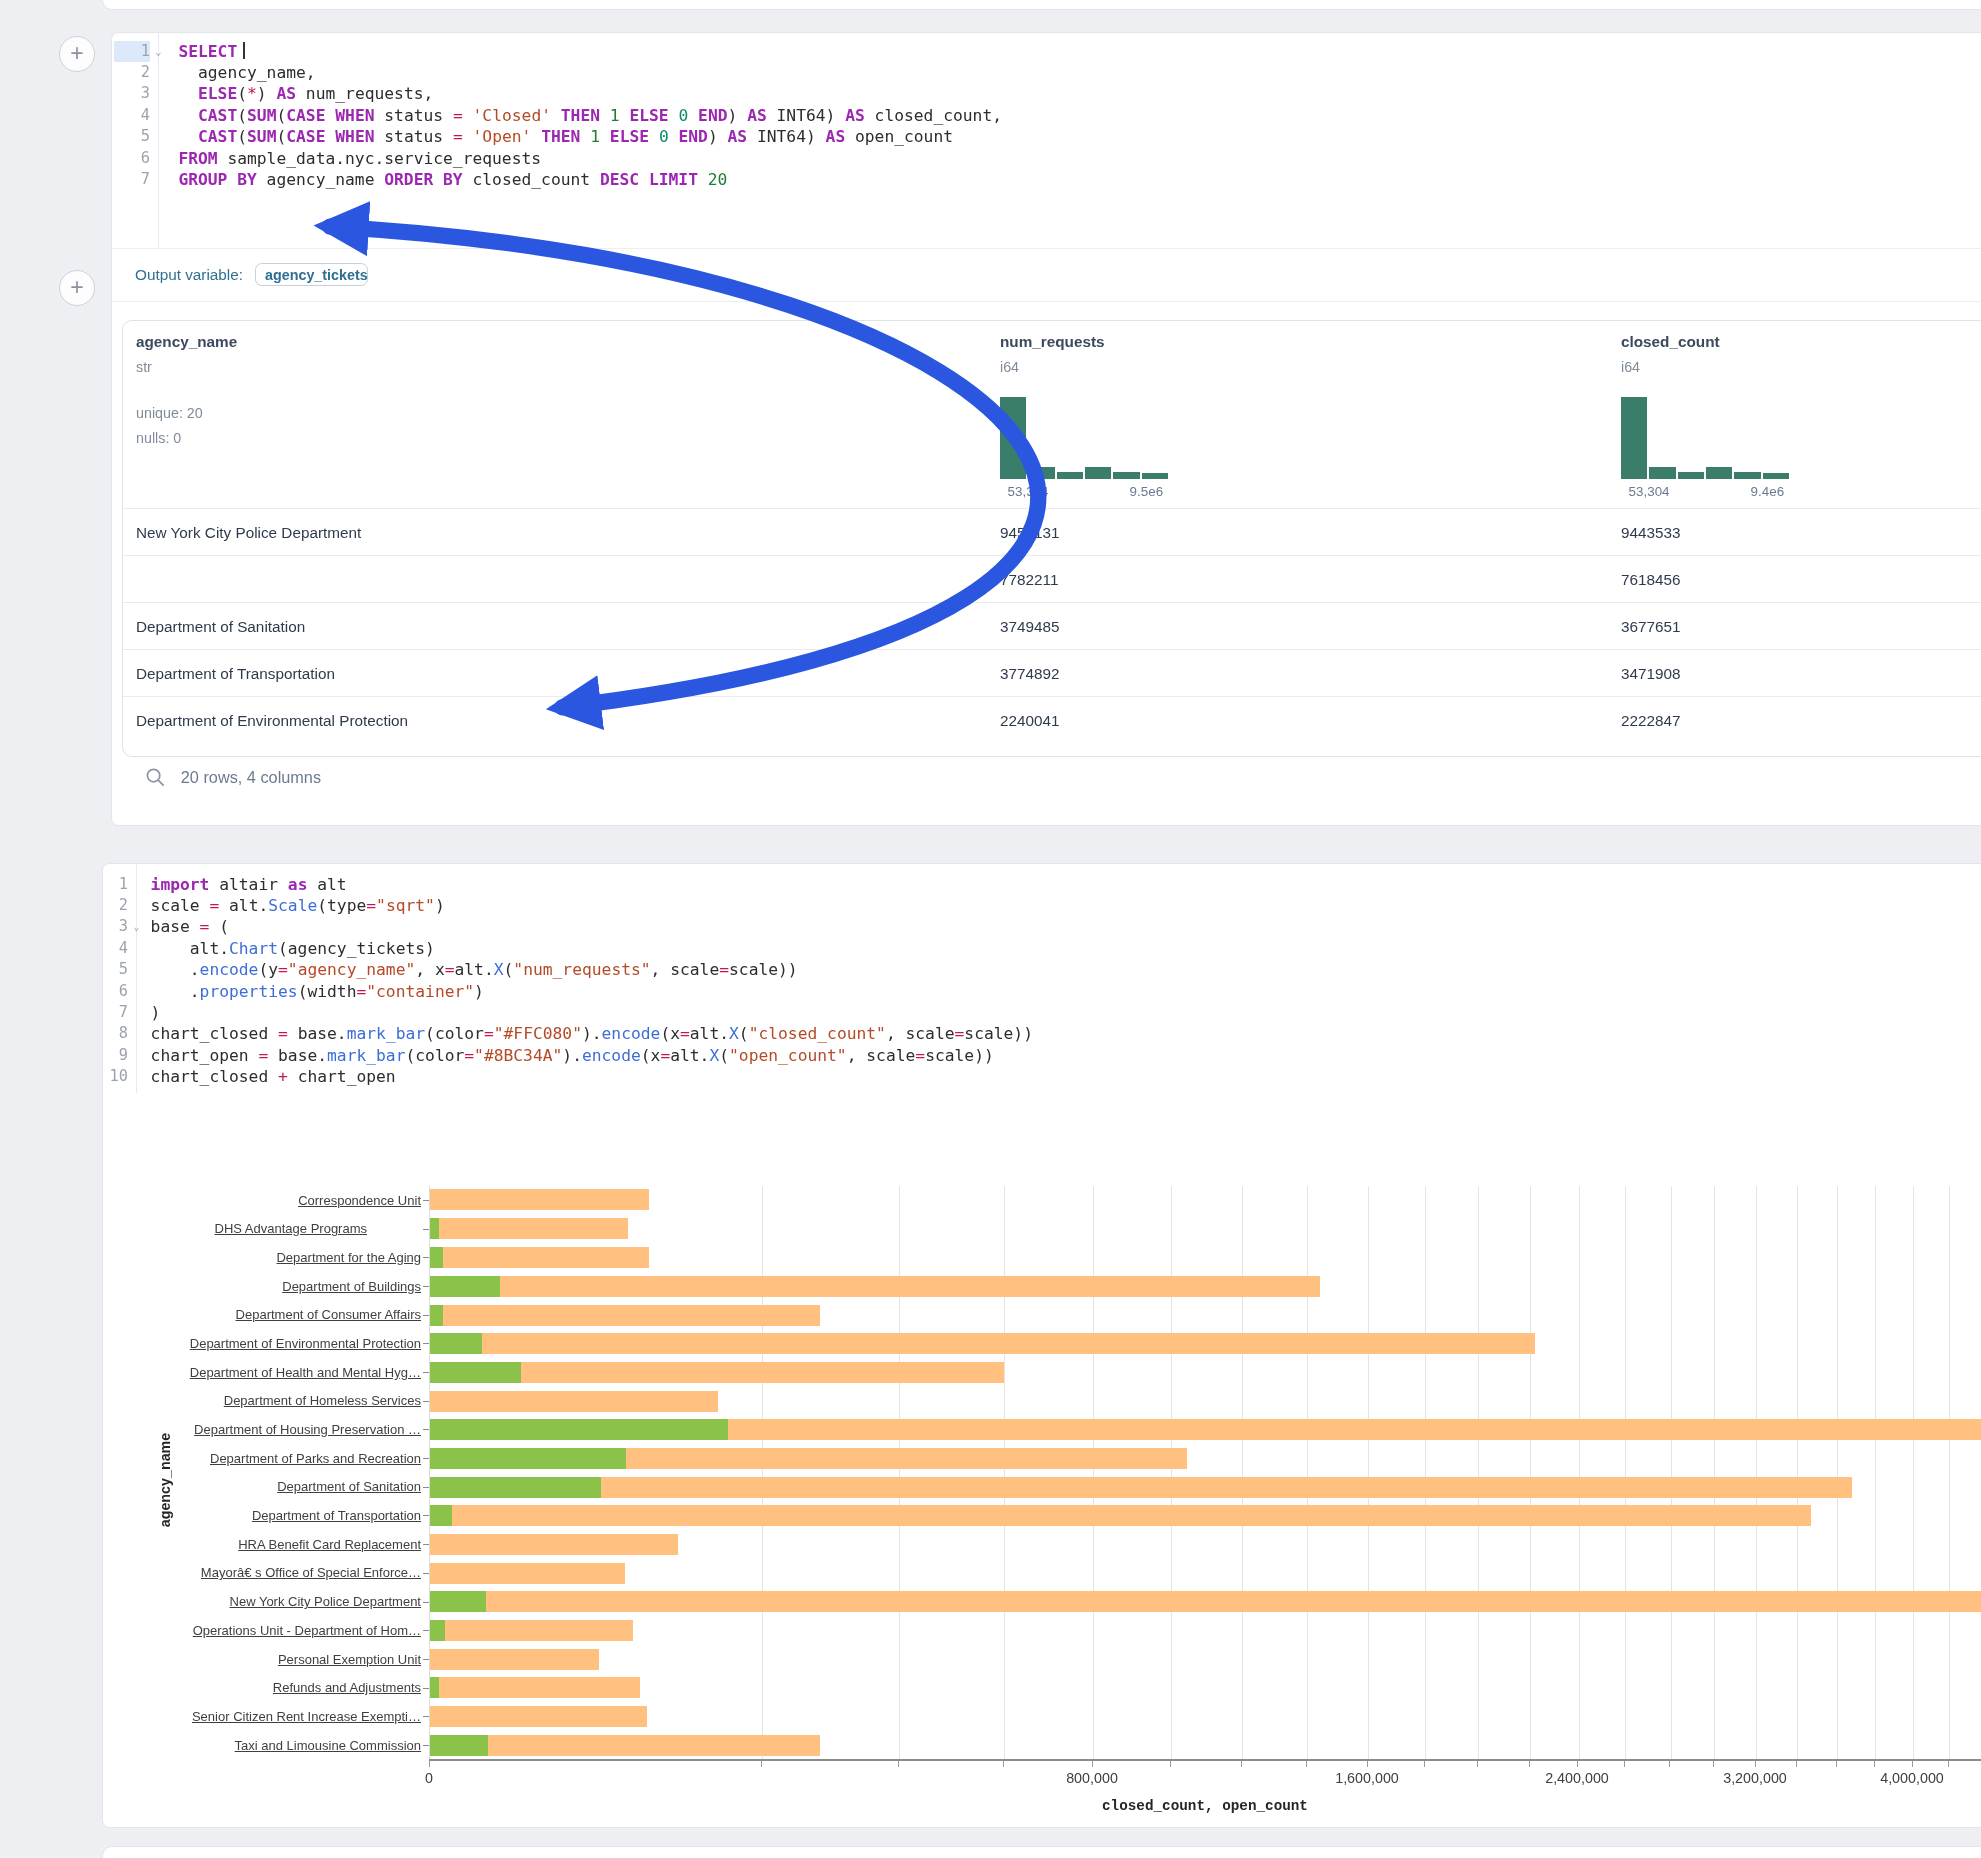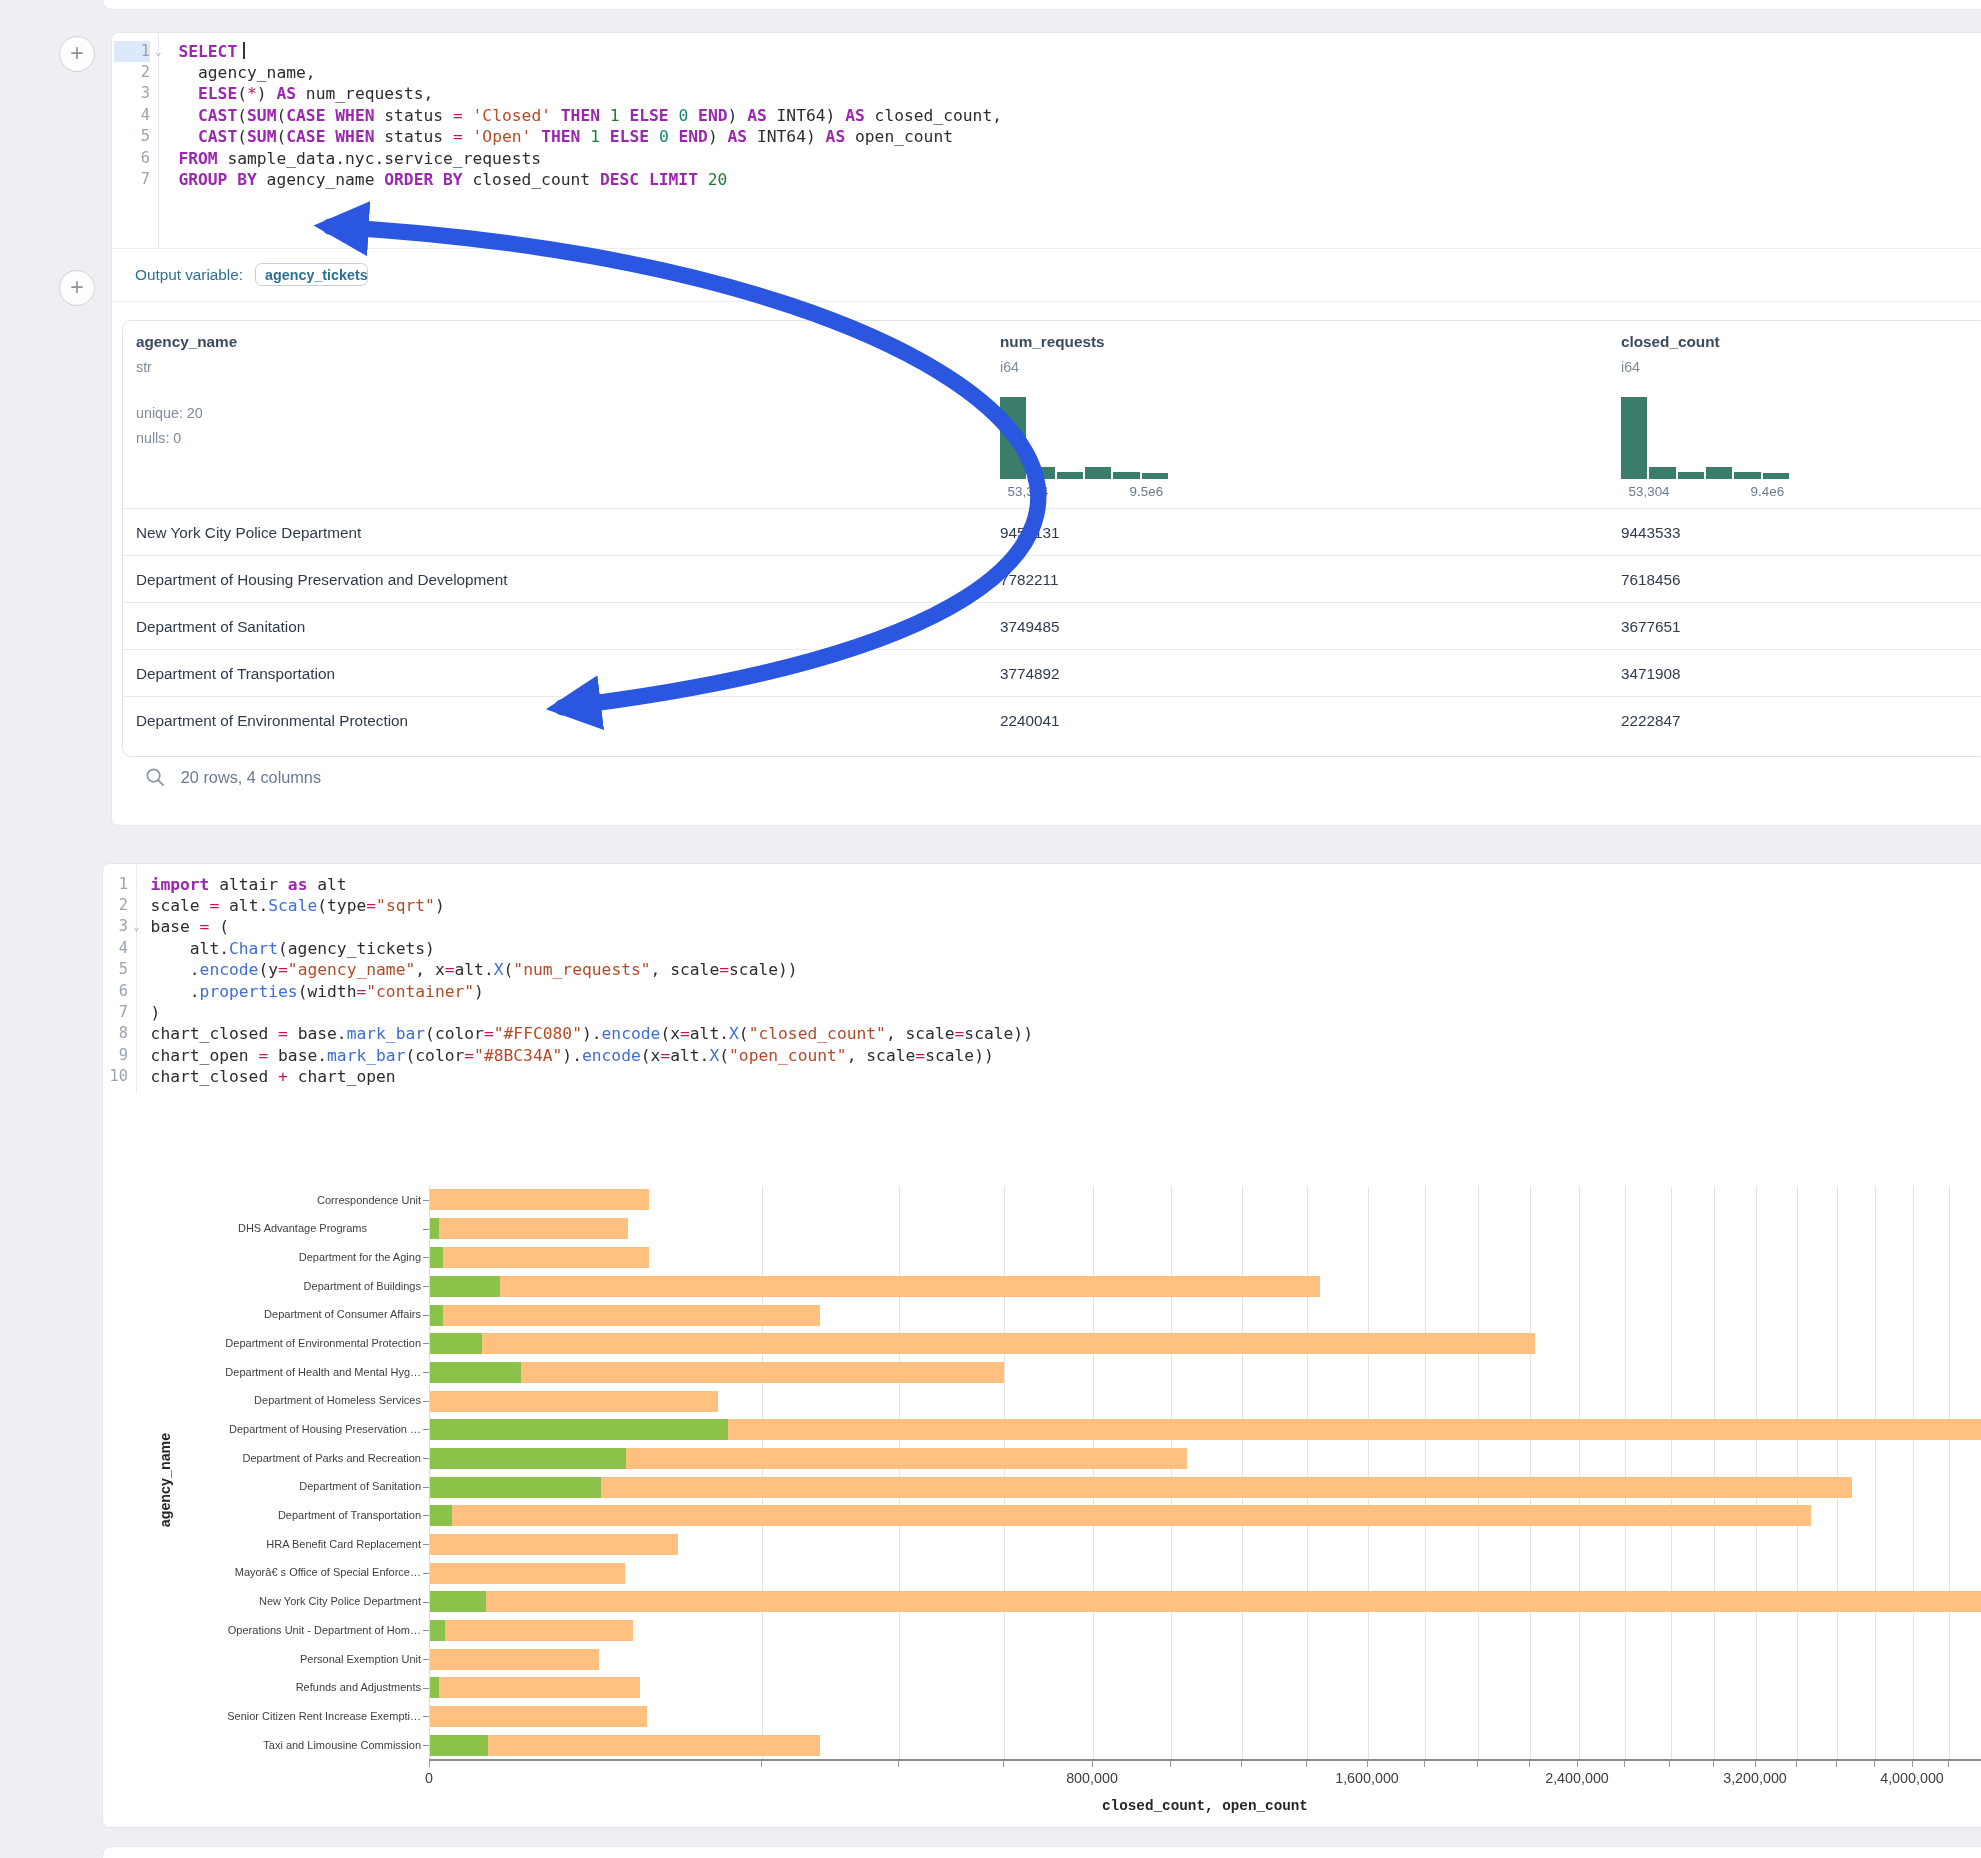--- a/index.html
+++ b/index.html
@@ -63,21 +63,21 @@
   #py-code{left:1.9px;top:9.6px;width:1816px;}
   #py-code .gn{width:23px;flex:0 0 23px;}
   #py-code .ct{padding-left:5.7px;}
 
   
   #chart{position:absolute;left:0;top:315px;width:1879px;height:631px;}
   #plot{position:absolute;left:326px;top:6.7px;width:1553px;height:574px;border-left:1px solid #dcdcdc;}
   .gl{position:absolute;top:0;width:1px;height:574px;background:#e4e4e4;}
   .bar{position:absolute;height:21px;}
   .ylab{position:absolute;right:1560px;width:306px;height:29px;line-height:29px;text-align:right;
-    font-size:11px;color:#3f3f3f;white-space:nowrap;}
+    font-size:13px;color:#3f3f3f;white-space:nowrap;text-decoration:underline;}
   .ytick{position:absolute;width:5.7px;height:1px;background:#8b8b8b;left:320px;}
   #xaxis{position:absolute;left:326px;top:580px;width:1553px;height:1.9px;background:#8b8b8b;}
   .xtick{position:absolute;top:582px;width:1px;height:5.7px;background:#9a9a9a;}
   .xlab{position:absolute;top:591px;font-size:14.3px;color:#3f3f3f;transform:translateX(-50%);white-space:nowrap;}
   #xtitle{position:absolute;top:619px;left:1102px;transform:translateX(-50%);font-size:14.3px;font-weight:bold;color:#262626;font-family:Liberation Mono, monospace;}
   #ytitle{position:absolute;left:3.8px;top:293px;transform:rotate(-90deg);transform-origin:center;
     font-size:14.3px;font-weight:bold;color:#262626;width:115px;text-align:center;}
 
   
   #arrow-svg{position:absolute;left:0;top:0;width:1982px;height:1858px;pointer-events:none;z-index:50;}
@@ -150,21 +150,20 @@
           <div class="hlab" style="left: 143px;">9.4e6</div>
         </div>
       </div>
     <div id="tbody">
         <div class="trow" style="top: 187px;">
           <div class="td c0">New York City Police Department</div>
           <div class="td c1">9453131</div>
           <div class="td c2">9443533</div>
         </div>
         <div class="trow" style="top: 234px;">
-          <div class="td c0">Department of Housing Preservation and Development</div>
           <div class="td c1">7782211</div>
           <div class="td c2">7618456</div>
         </div>
         <div class="trow" style="top: 281px;">
           <div class="td c0">Department of Sanitation</div>
           <div class="td c1">3749485</div>
           <div class="td c2">3677651</div>
         </div>
         <div class="trow" style="top: 328px;">
           <div class="td c0">Department of Transportation</div>

